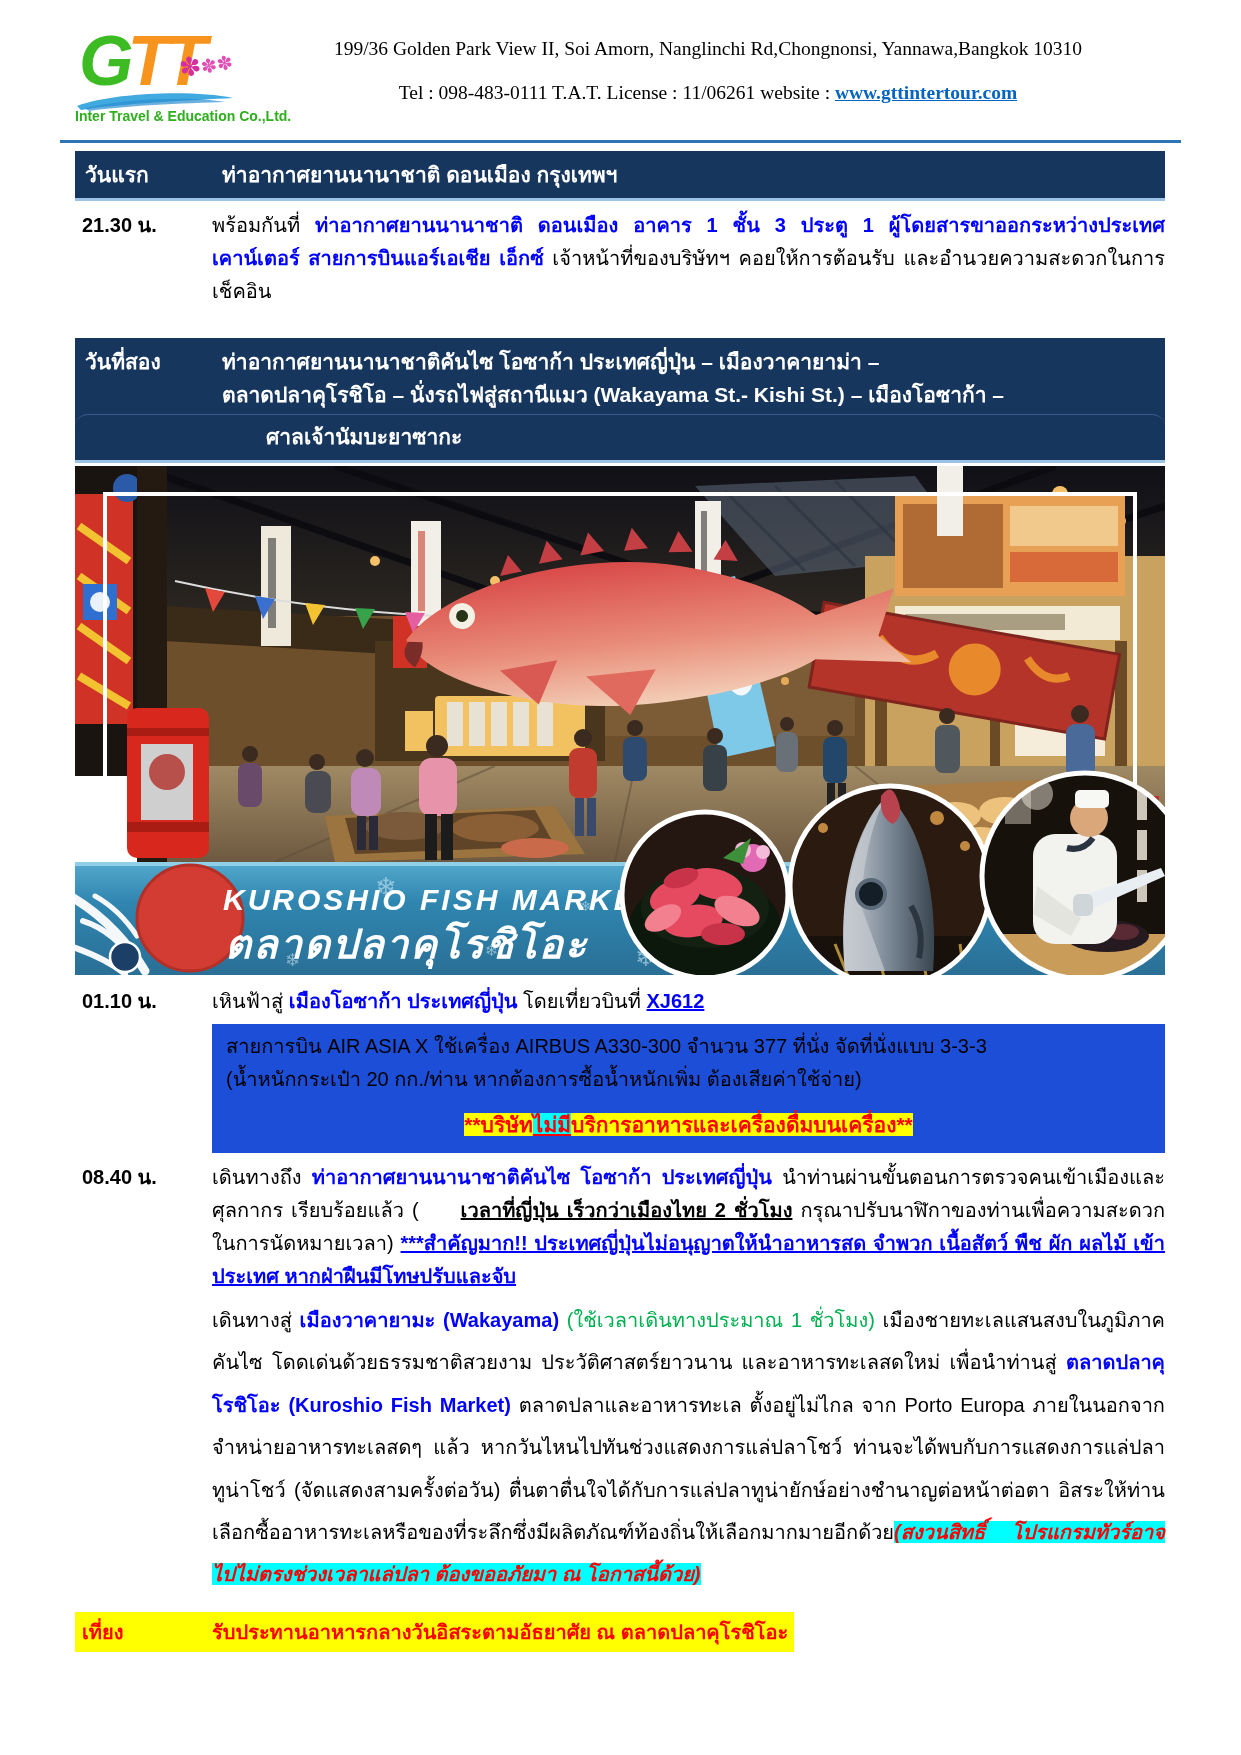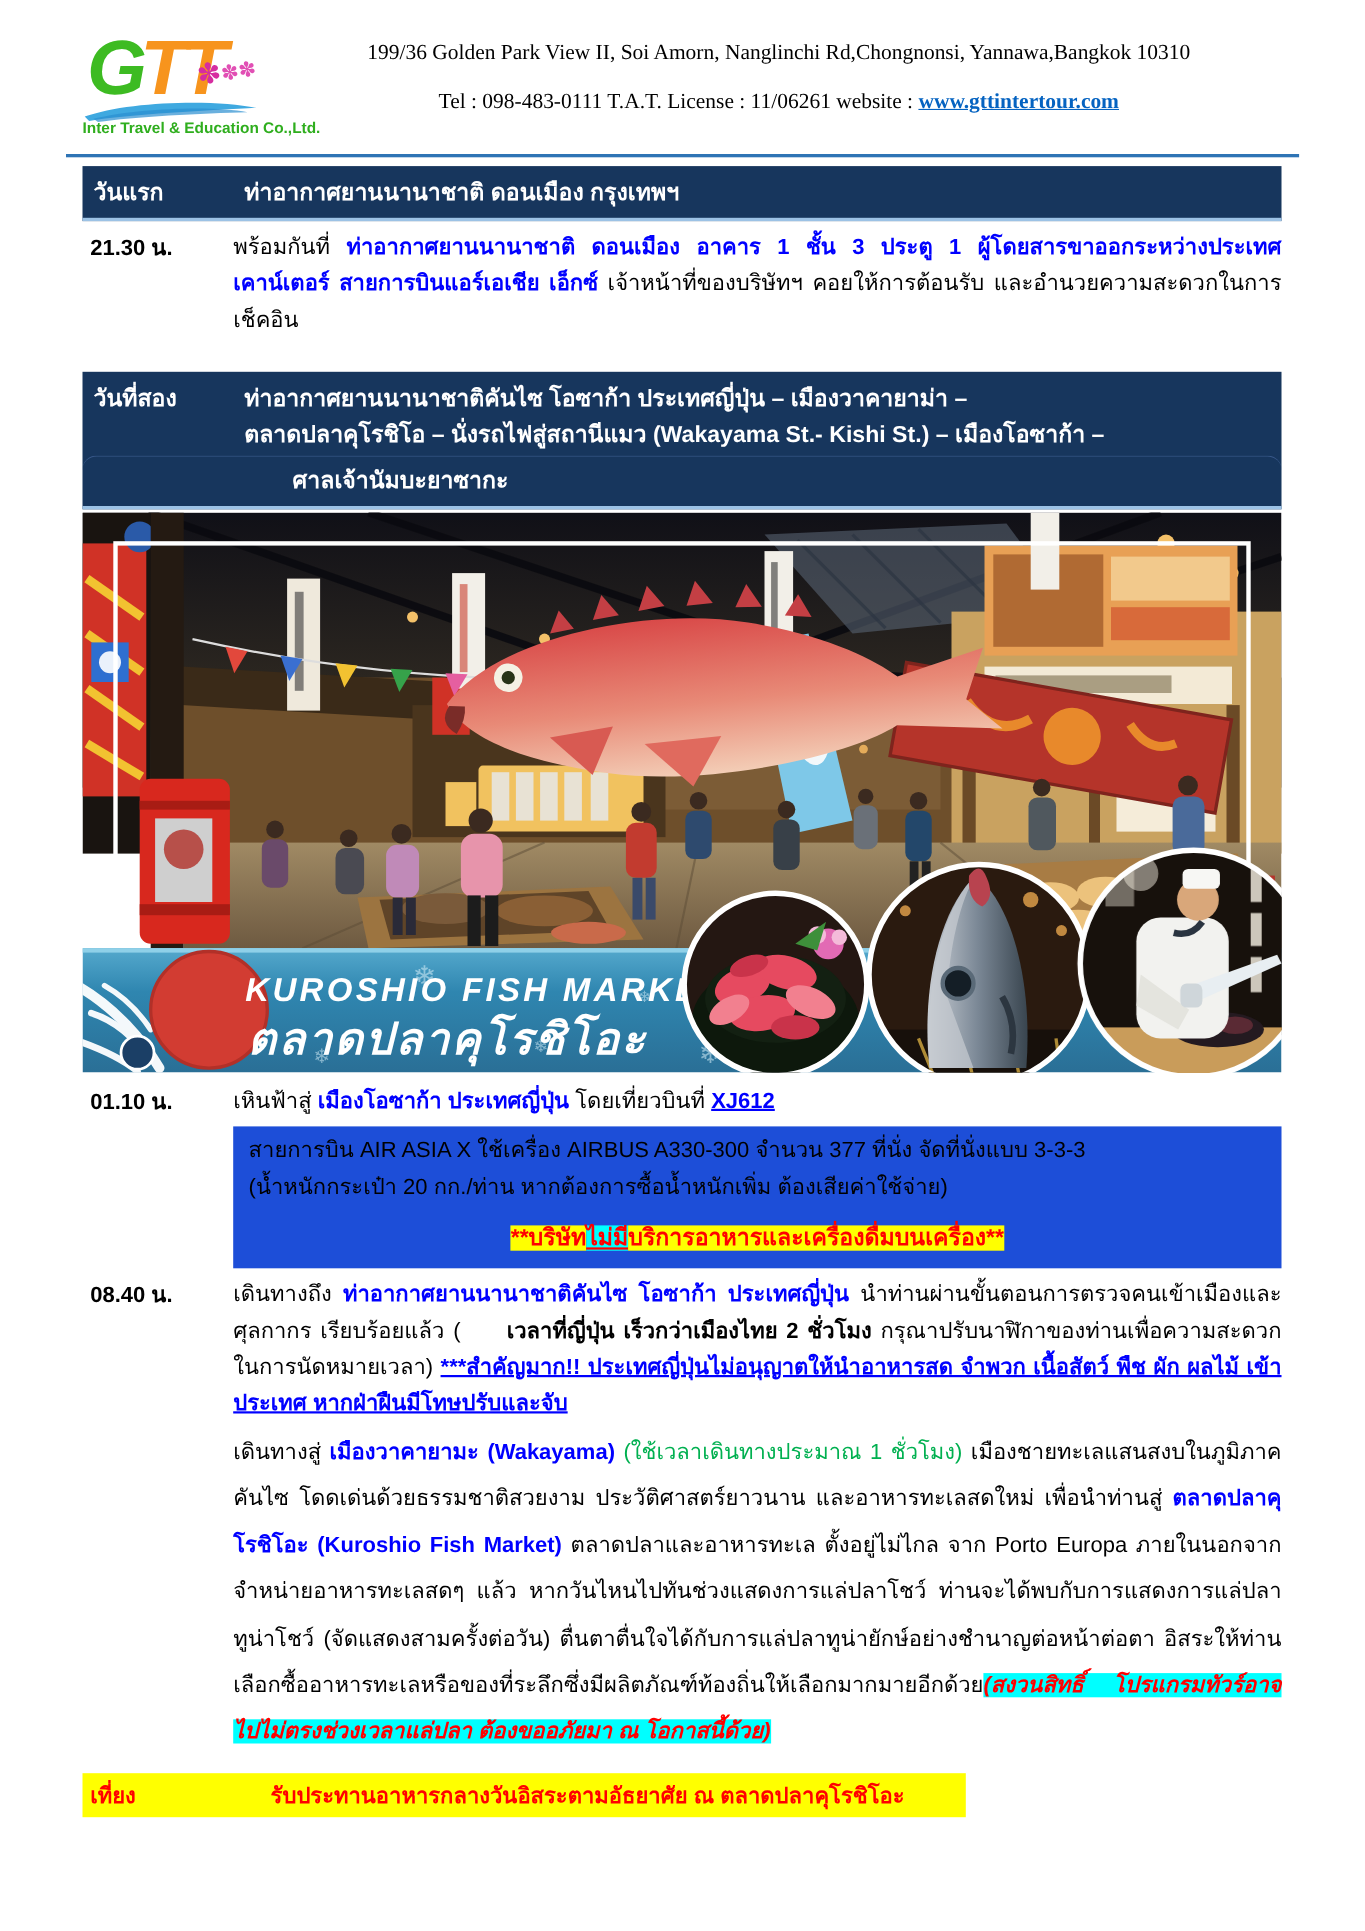--- a/index.html
+++ b/index.html
@@ -22,38 +22,38 @@
   
   .day-bar{background:#17365d;color:#fff;font-weight:bold;font-size:21px;border-bottom:3px solid #9cc2e5;}
   .bar-row{display:grid;grid-template-columns:137px 1fr;padding:7px 12px 7px 10px;border-radius:13px;}
   .bar-row.sub{border-top:1px solid #3a5a8c;}
   .sched-row{display:grid;grid-template-columns:137px 1fr;margin:8px 0 0 0;}
   .time{font-weight:bold;padding-left:7px;}
   .body-text{line-height:1.65;text-align:justify;}
   .seg-n{}
   .seg-blue{color:#0000ff;font-weight:bold;}
   .seg-blueu{color:#0000ff;font-weight:bold;text-decoration:underline;}
-  .seg-bu{font-weight:bold;margin-left:42px;}
+  .seg-bu{font-weight:bold;text-decoration:underline;margin-left:42px;}
   .seg-green{color:#00b050;}
   .seg-ry{color:#ff0000;font-weight:bold;background:#ffff00;}
   .seg-rycu{color:#ff0000;font-weight:bold;background:#00ffff;text-decoration:underline;}
   .seg-cyanred{color:#ff0000;font-weight:bold;font-style:italic;background:#00ffff;}
   
   .flight-block{margin:6px 0 0 137px;background:#1d4ed8;padding:6px 14px 12px 14px;}
   .flight-block .fl{line-height:1.65;text-align:justify;}
   .flight-notice{text-align:center;margin-top:12px;font-size:21px;}
   
   .gap30{height:30px;}
   
   .collage{margin-top:3px;width:1090px;height:509px;position:relative;}
   .collage svg{display:block;}
   
   .wak{line-height:2.12;}
   
-  .lunch{margin-top:16px;width:803px;background:#ffff00;display:grid;grid-template-columns:137px 1fr;padding:4px 0;gap:34px;}
+  .lunch{margin-top:16px;width:719px;background:#ffff00;display:grid;grid-template-columns:137px 1fr;padding:4px 0;}
   .lunch .time,.lunch .txt{color:#ff0000;font-weight:bold;}
 </style>
 </head>
 <body>
 
 <div class="letterhead">
   <div class="logo">
     <div class="logo-letters"><span class="logo-g">G</span><span class="logo-tt">TT</span></div>
     <div class="logo-flowers">✽<span class="f2">✽✽</span></div>
     <svg class="logo-swoosh" viewBox="0 0 160 22">

